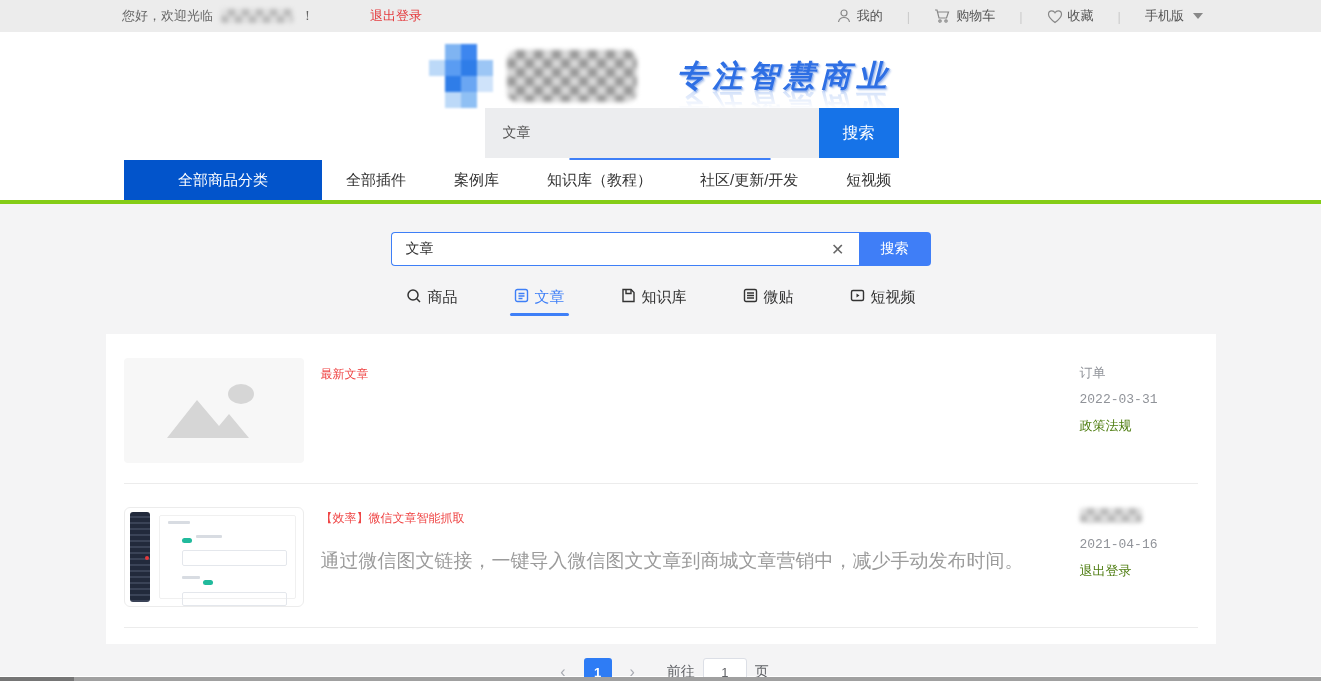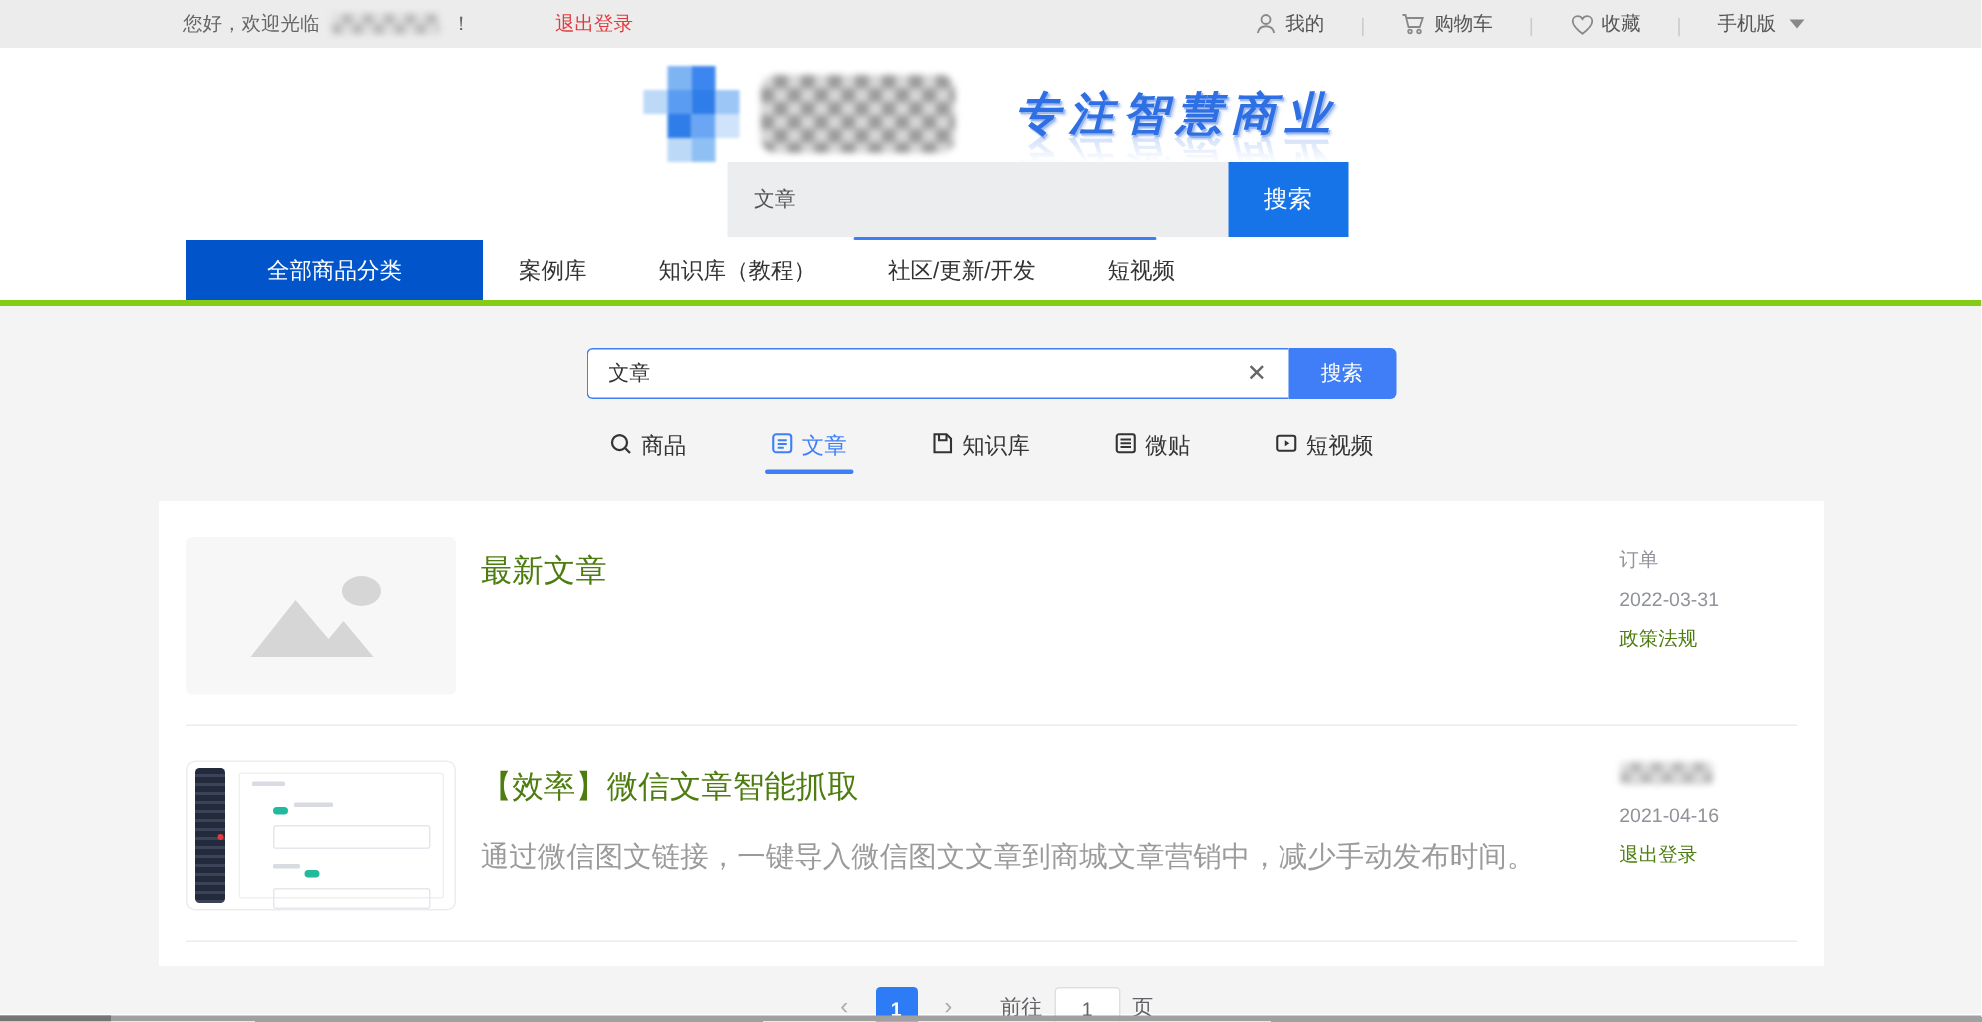--- a/index.html
+++ b/index.html
@@ -69,24 +69,24 @@
   .tab svg { display:block; }
   .tab.active { color:#3e7ff7; }
   .tab.active::after { content:""; position:absolute; left:-4px; right:-4px; bottom:0; height:3px; background:#3e7ff7; border-radius:2px; }
 
   
   .card { width:1110px; margin:18px auto 0; background:#fff; padding:6px 18px 16px; }
   .result { display:flex; padding:18px 0 20px; border-bottom:1px solid #ececec; }
   .r-thumb { width:180px; height:105px; border-radius:4px; flex-shrink:0; }
   .thumb-placeholder { background:#f7f7f7; display:flex; align-items:center; justify-content:center; }
   .r-body { flex:1; padding:8px 30px 0 17px; min-width:0; }
-  .r-title { font-size:21px; color:#4d7c0f; cursor:pointer; }
+  .r-title { font-size:12px; color:#ef4444; cursor:pointer; }
   .r-desc { font-size:19px; color:#9b9b9b; margin-top:20px; line-height:1.5; }
   .r-meta { width:118px; flex-shrink:0; padding-top:6px; font-size:13px; color:#909399; }
-  .r-meta > div { margin-bottom:10px; }
+  .r-meta > div { margin-bottom:10px;font-family:Liberation Mono, monospace; }
   .r-cat { color:#4d7c0f; cursor:pointer; }
   .blob-author { width:62px; height:15px; }
 
   
   .thumb-admin { height:100px; margin-top:5px; background:#fff; border:1px solid #ececec; border-radius:6px; position:relative; overflow:hidden; }
   .ta-side { position:absolute; left:5px; top:4px; bottom:4px; width:20px; background:#222a3c; border-radius:3px;
     background-image:repeating-linear-gradient(to bottom,transparent 0 4px,#3a4357 4px 6px); }
   .ta-badge { position:absolute; left:20px; top:48px; width:4px; height:4px; border-radius:50%; background:#e4393c; z-index:2; }
   .ta-panel { position:absolute; left:34px; top:7px; right:7px; bottom:7px; background:#fff; border:1px solid #f0f0f0; border-radius:2px; padding:5px 8px; }
   .ta-line { height:3px; background:#d8dce2; border-radius:1px; margin-bottom:6px; }
@@ -179,20 +179,21 @@
           <circle cx="20.5" cy="14" r="1" fill="#fff" stroke="none"></circle>
           <circle cx="20.5" cy="18.5" r="1" fill="#fff" stroke="none"></circle>
         </svg>
     </span>
     <span class="wx-label">企业微信服务商</span>
   </div>
 </div>
 
 <div class="nav">
   <div class="nav-item active">全部商品分类</div>
+  <div class="nav-item">全部插件</div>
   <div class="nav-item">案例库</div>
   <div class="nav-item">知识库（教程）</div>
   <div class="nav-item">社区/更新/开发</div>
   <div class="nav-item">短视频</div>
 </div>
 
 <div class="content">
 
   <div class="search2">
     <div class="search2-box">

